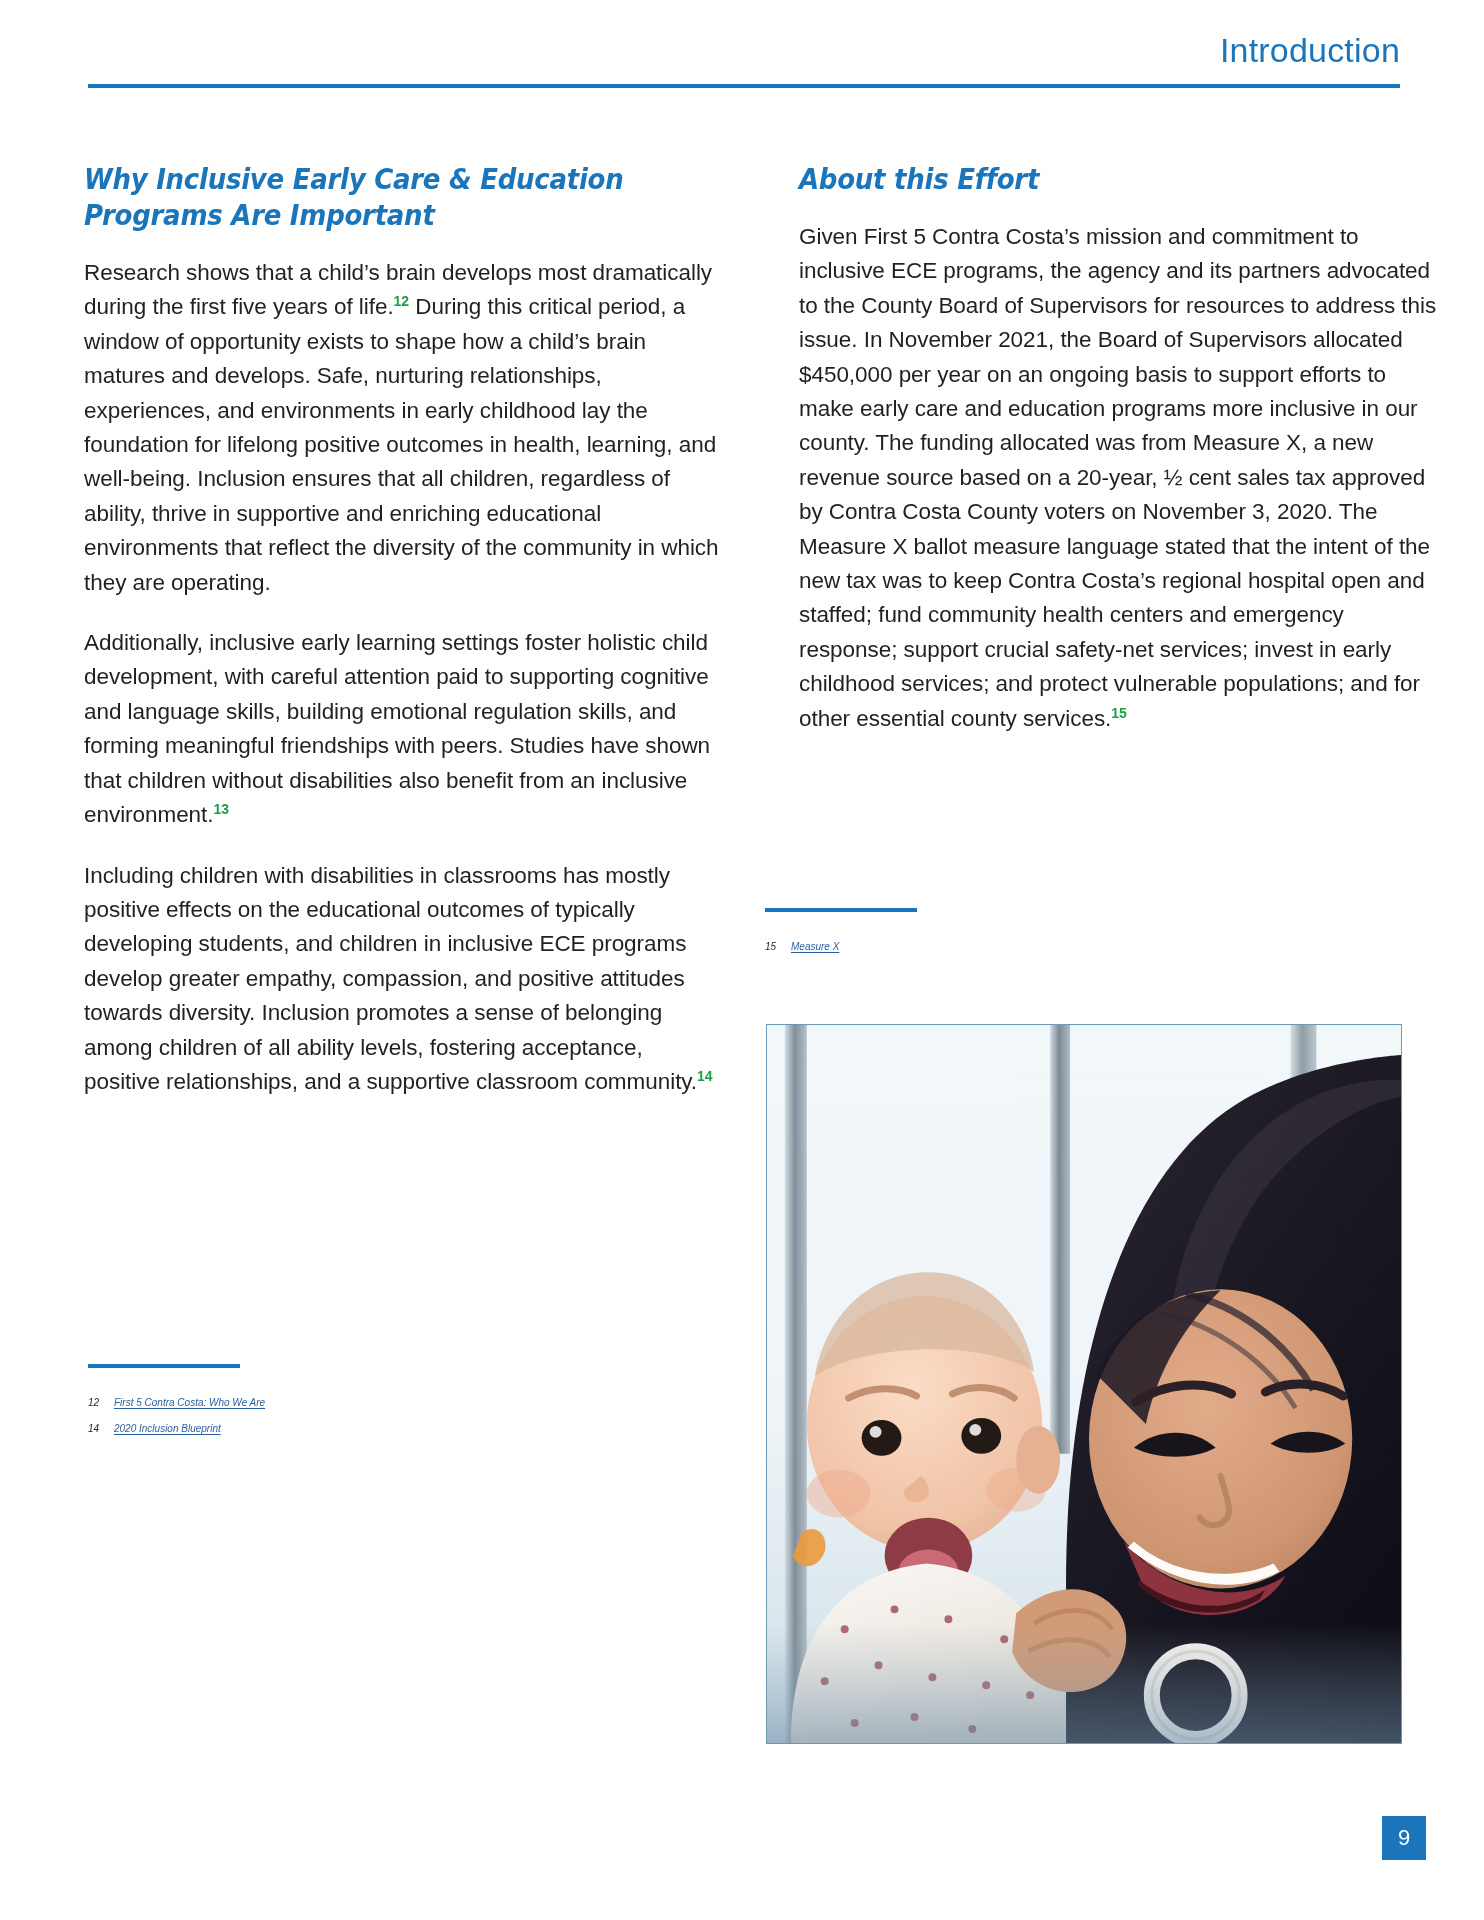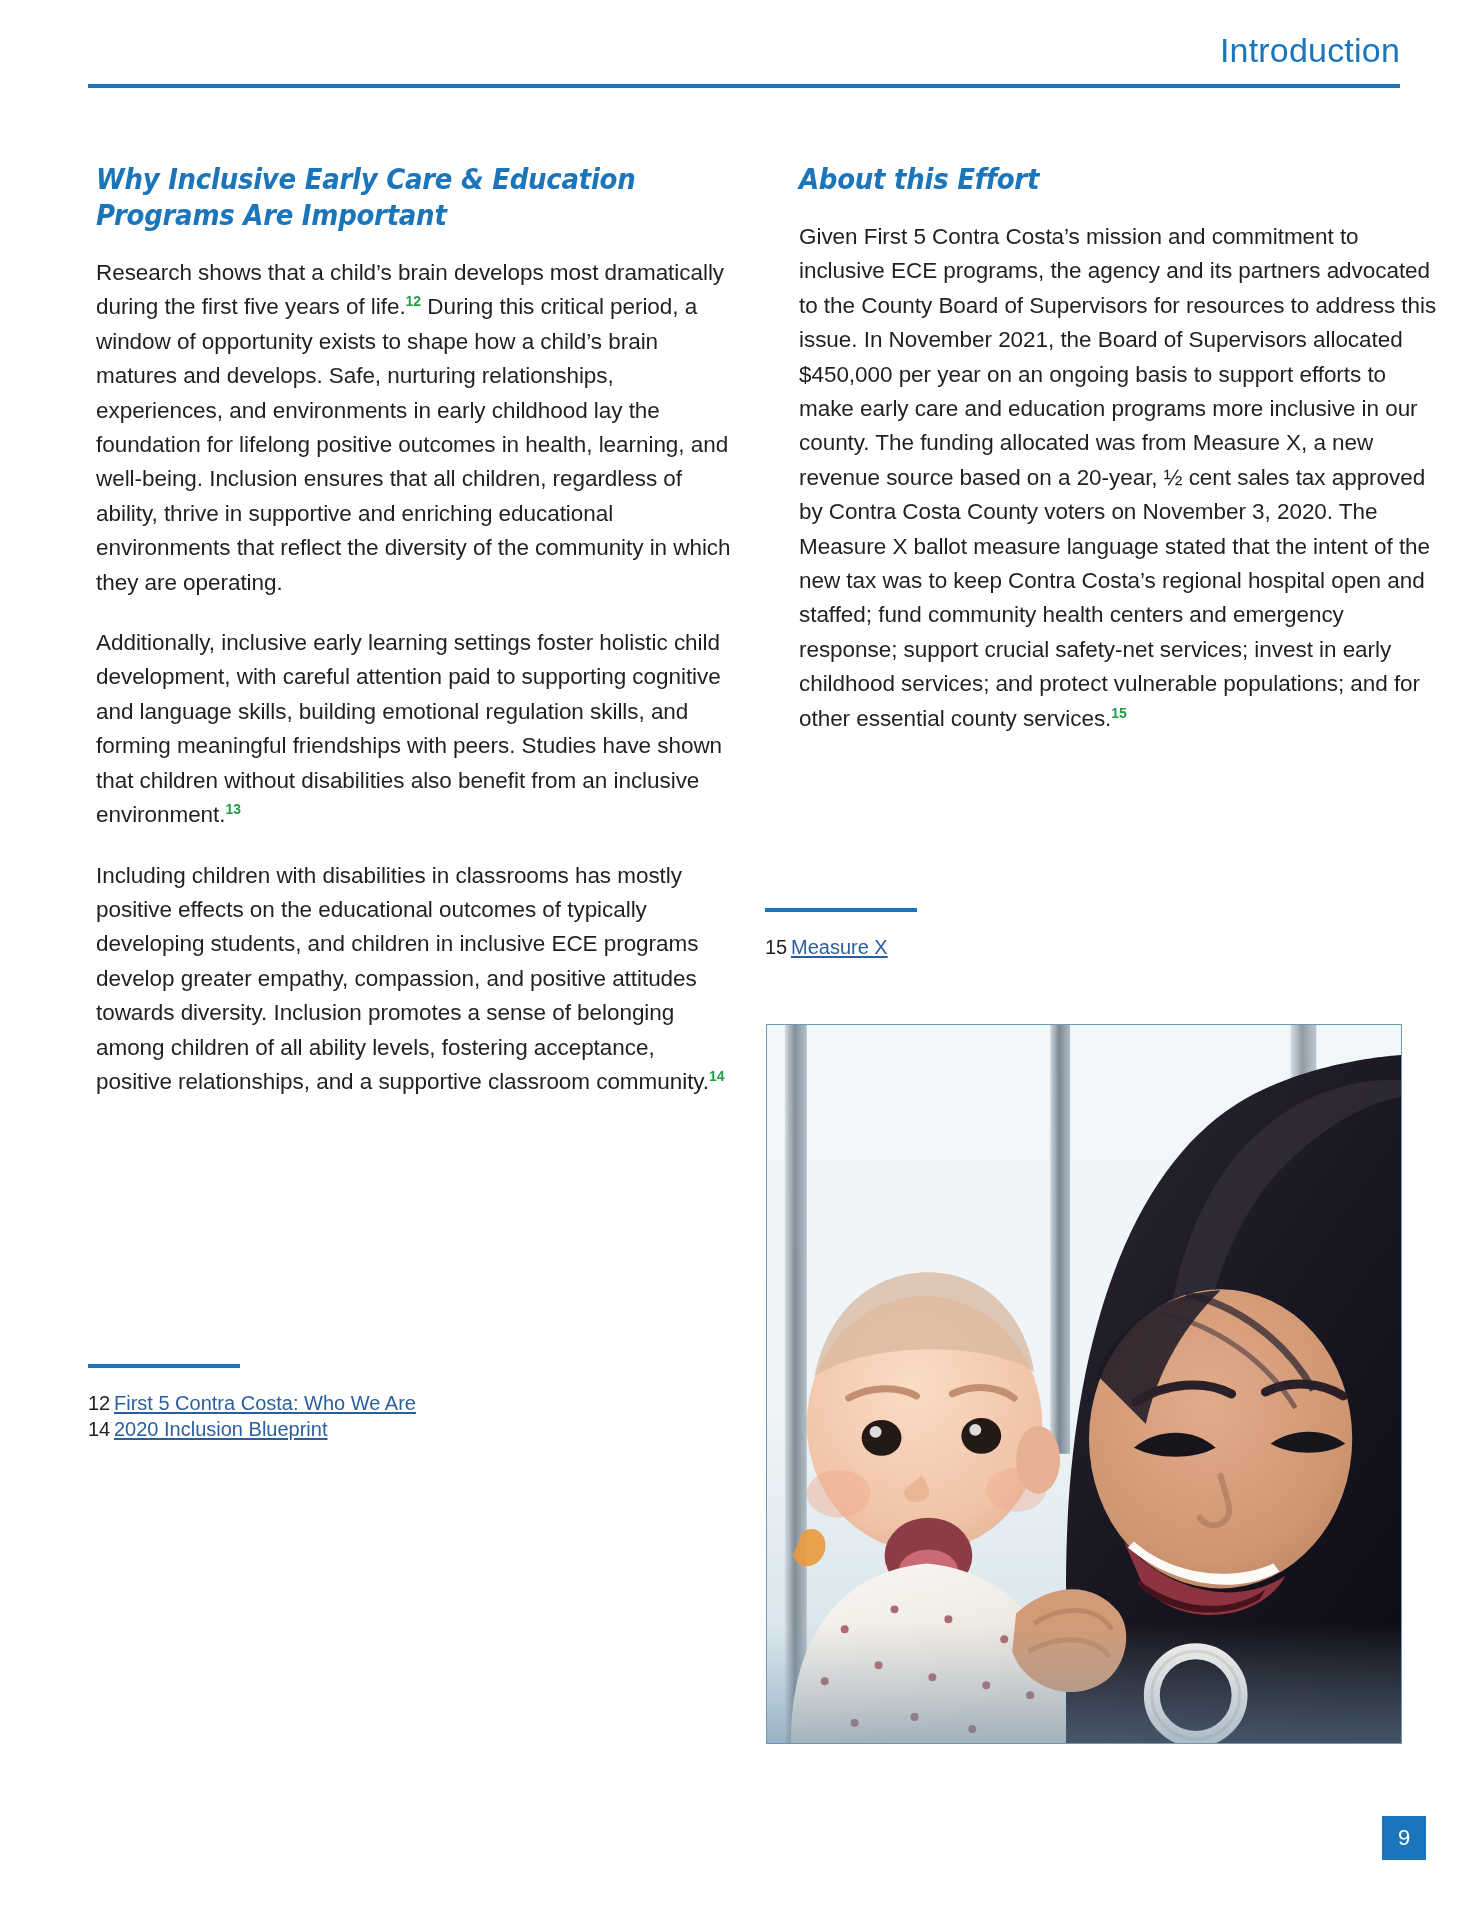--- a/index.html
+++ b/index.html
@@ -50,21 +50,21 @@
     height: 4px;
     background: #1a75bb;
   }
 
   
   .col {
     position: absolute;
     top: 162px;
     width: 640px;
   }
-  .col-left  { left: 96px; }
+  .col-left  { left: 84px; }
   .col-right { left: 799px; }
 
   .section-heading {
     font-family: "DejaVu Sans", sans-serif;
     font-style: italic;
     font-weight: 700;
     font-size: 28px;
     line-height: 36px;
     color: #1a75bb;
     margin: 0 0 22px 0;
@@ -96,24 +96,25 @@
     position: absolute;
     width: 640px;
   }
   .fn-rule {
     width: 152px;
     height: 4px;
     background: #1a75bb;
     margin-bottom: 22px;
   }
   .fn-row {
-    font-size: 20px;
+    font-size: 10px;
     line-height: 26px;
     color: #231f20;
     white-space: nowrap;
+    font-style: italic;
   }
   .fn-num {
     display: inline-block;
     width: 26px;
     color: #231f20;
   }
   .fn-link {
     color: #2a5f9e;
     text-decoration: underline;
     text-underline-offset: 2px;

